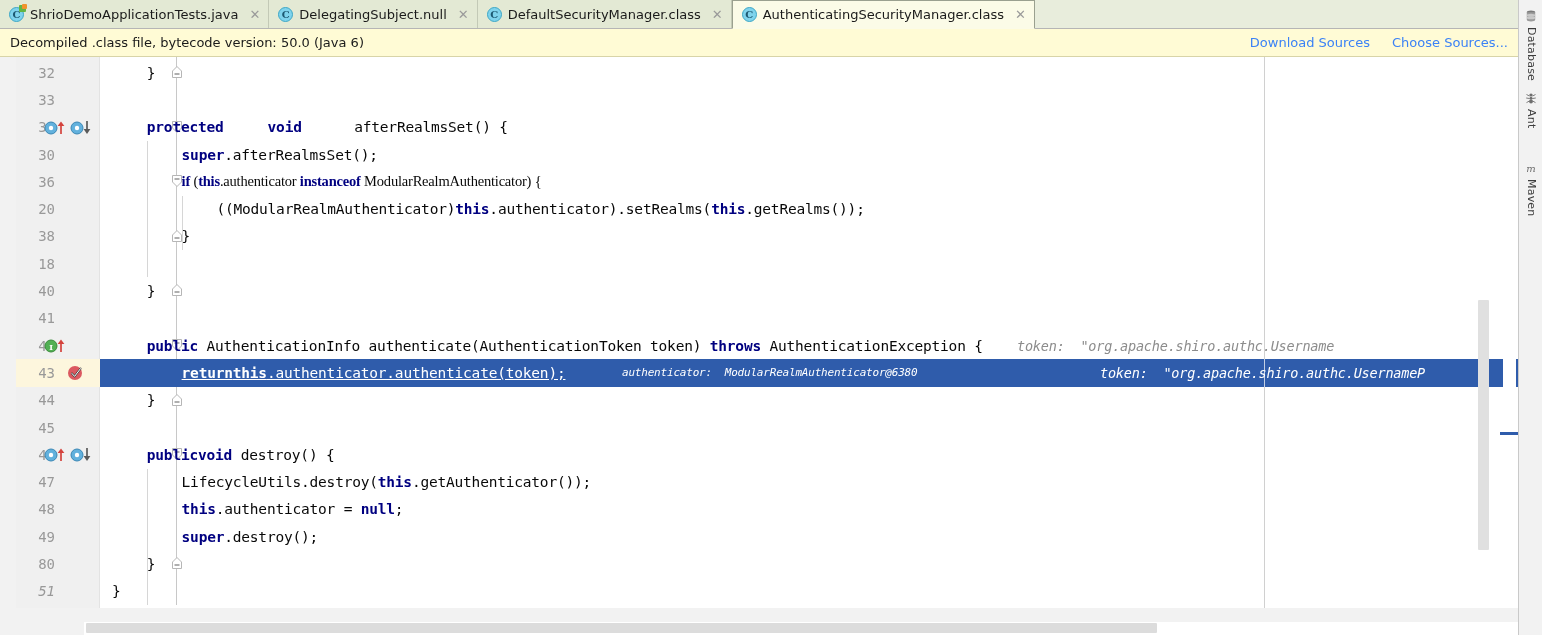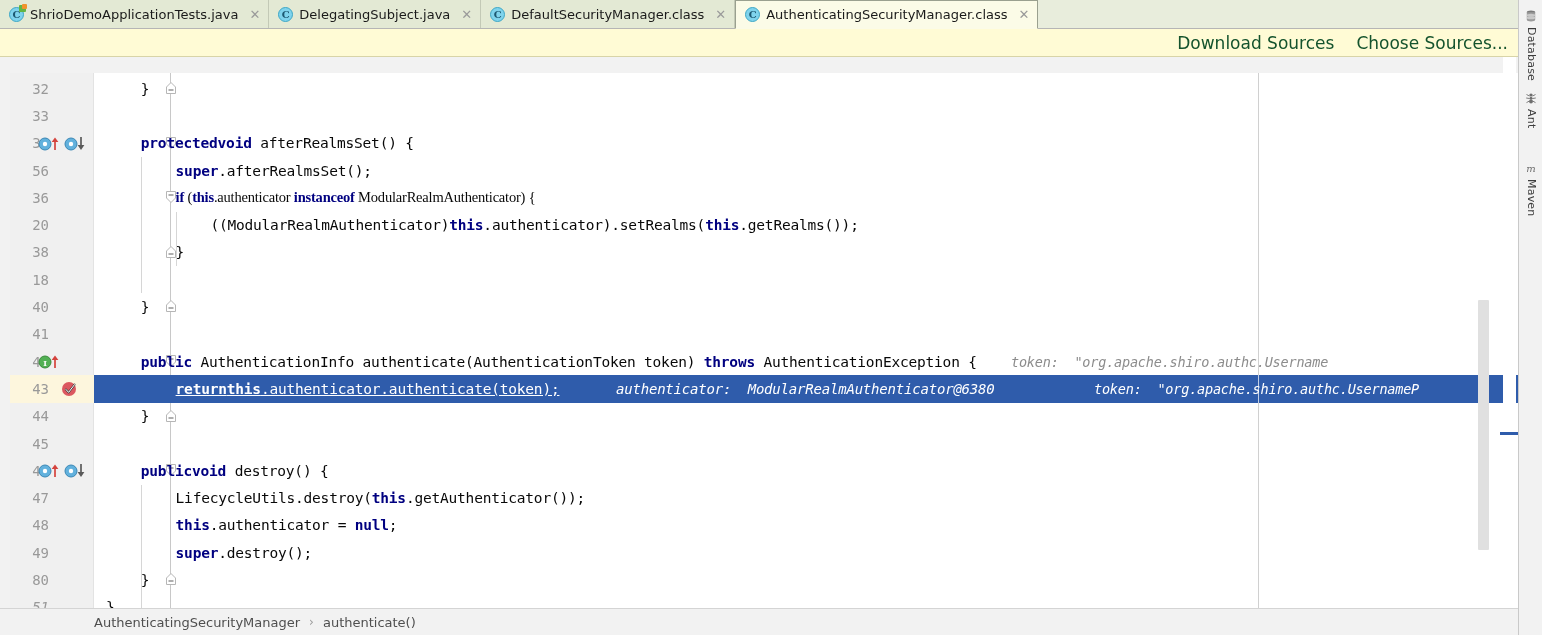--- a/index.html
+++ b/index.html
@@ -61,27 +61,27 @@
   .notifbar {
     position:absolute; left:0; top:29px; width:1518px; height:28px;
     background:#fffbd5;
     border-bottom:1px solid #d8d4a8;
     display:flex; align-items:center;
     padding-left:10px;
     font-size:13px; color:#1a1a1a;
   }
   .notif-links { position:absolute; right:10px; display:flex; gap:22px; }
   .notif-links a {
-    color:#14532d; text-decoration:none; font-size:17px; cursor:pointer;
+    color:#3b82f6; text-decoration:none; font-size:13px; cursor:pointer;
   }
 
   
   .editor {
-    position:absolute; left:10px; top:57px; width:1518px; height:551px;
-    background:#ffffff; overflow:hidden;margin-top:16px;
+    position:absolute; left:16px; top:57px; width:1518px; height:551px;
+    background:#ffffff; overflow:hidden;
   }
   .gutter {
     position:absolute; left:0; top:0; width:84px; height:551px;
     background:#f0f0f0;
     border-right:1px solid #e3e3e3;
   }
   .foldcol {
     position:absolute; left:84px; top:0; width:44px; height:551px;
     background:#ffffff;
   }
@@ -201,21 +201,21 @@
           <span class="badge orange"></span>
         </span>
         <span>ShrioDemoApplicationTests.java</span>
         <span class="tab-close">✕</span>
       </div>
       <div class="tab">
         <span class="tab-ico">
           <span class="disc"></span>
           <span class="letter">C</span>
         </span>
-        <span>DelegatingSubject.java</span>
+        <span>DelegatingSubject.null</span>
         <span class="tab-close">✕</span>
       </div>
       <div class="tab">
         <span class="tab-ico">
           <span class="disc"></span>
           <span class="letter">C</span>
         </span>
         <span>DefaultSecurityManager.class</span>
         <span class="tab-close">✕</span>
       </div>
@@ -223,32 +223,33 @@
         <span class="tab-ico">
           <span class="disc"></span>
           <span class="letter">C</span>
         </span>
         <span>AuthenticatingSecurityManager.class</span>
         <span class="tab-close">✕</span>
       </div>
     </div>
 
   <div class="notifbar">
+    <span>Decompiled .class file, bytecode version: 50.0 (Java 6)</span>
     <span class="notif-links">
       <a>Download Sources</a>
       <a>Choose Sources...</a>
     </span>
   </div>
 
   <div class="editor">
     <div class="gutter" id="gutter">
         <div class="lnum" style="top: 2px;">32</div>
         <div class="lnum" style="top: 29.3px;">33</div>
         <div class="lnum" style="top: 56.6px;">34</div>
-        <div class="lnum" style="top: 83.9px;">56</div>
+        <div class="lnum" style="top: 83.9px;">30</div>
         <div class="lnum" style="top: 111.2px;">36</div>
         <div class="lnum" style="top: 138.5px;">20</div>
         <div class="lnum" style="top: 165.8px;">38</div>
         <div class="lnum" style="top: 193.1px;">18</div>
         <div class="lnum" style="top: 220.4px;">40</div>
         <div class="lnum" style="top: 247.7px;">41</div>
         <div class="lnum" style="top: 275px;">42</div>
         <div class="gutter-hl" style="top: 302.3px;"></div>
         <div class="lnum" style="top: 302.3px;">43</div>
         <div class="lnum" style="top: 329.6px;">44</div>
@@ -364,57 +365,52 @@
             <path d="M4.5 9 H9.5" stroke="#7a7a7a" stroke-width="1.2"></path>
           </svg>
         </div>
       </div>
     <div class="codearea" id="codearea">
         <div class="margin-guide" style="left: 1164px;"></div>
         <div class="indent-guide" style="left: 46.8px; top: 83.9px; height: 136.5px;"></div>
         <div class="indent-guide" style="left: 46.8px; top: 411.5px; height: 136.5px;"></div>
         <div class="indent-guide" style="left: 81.6px; top: 138.5px; height: 54.6px;"></div>
         <div class="code" style="left: 46.8px; top: 2px;">}</div>
-        <div class="code" style="left: 46.8px; top: 56.6px;"><span class="kw">protected</span> <span class="kw">void</span> afterRealmsSet() {</div>
+        <div class="code" style="left: 46.8px; top: 56.6px; gap: 44px;"><span class="kw">protected</span> <span class="kw">void</span> afterRealmsSet() {</div>
         <div class="code" style="left: 81.6px; top: 83.9px;"><span class="kw">super</span>.afterRealmsSet();</div>
         <div class="code" style="left: 81.6px; top: 111.2px; font-family: Liberation Serif, serif;"><span class="kw">if</span> (<span class="kw">this</span>.authenticator <span class="kw">instanceof</span> ModularRealmAuthenticator) {</div>
         <div class="code" style="left: 116.4px; top: 138.5px;">((ModularRealmAuthenticator)<span class="kw">this</span>.authenticator).setRealms(<span class="kw">this</span>.getRealms());</div>
         <div class="code" style="left: 81.6px; top: 165.8px;">}</div>
         <div class="code" style="left: 46.8px; top: 220.4px;">}</div>
         <div class="code" style="left: 46.8px; top: 275px;"><span class="kw">public</span> AuthenticationInfo authenticate(AuthenticationToken token) <span class="kw">throws</span> AuthenticationException {</div>
         <div style="position: absolute; left: 0px; right: 0px; height: 27.3px; top: 302.3px; background: rgb(47, 92, 171);"></div>
         <div style="position: absolute; left: 1164px; width: 1px; top: 302.3px; height: 27.3px; background: rgb(195, 207, 228);"></div>
         <div class="sel-code" style="left: 81.6px; top: 302.3px; text-decoration: underline;"><span class="kw">return</span> <span class="kw">this</span>.authenticator.authenticate(token);</div>
         <div class="code" style="left: 46.8px; top: 329.6px;">}</div>
         <div class="code" style="left: 46.8px; top: 384.2px;"><span class="kw">public</span> <span class="kw">void</span> destroy() {</div>
         <div class="code" style="left: 81.6px; top: 411.5px;">LifecycleUtils.destroy(<span class="kw">this</span>.getAuthenticator());</div>
         <div class="code" style="left: 81.6px; top: 438.8px;"><span class="kw">this</span>.authenticator = <span class="kw">null</span>;</div>
         <div class="code" style="left: 81.6px; top: 466.1px;"><span class="kw">super</span>.destroy();</div>
         <div class="code" style="left: 46.8px; top: 493.4px;">}</div>
         <div class="code" style="left: 12px; top: 520.7px;">}</div>
         <div class="code hint" style="left: 917px; top: 275px; font-size: 13.5px;">token:  "org.apache.shiro.authc.Username</div>
-        <div class="sel-code hint-sel" style="left: 522px; top: 302.3px; font-size: 14px;">authenticator:  ModularRealmAuthenticator@6380</div>
+        <div class="sel-code hint-sel" style="left: 522px; top: 302.3px; font-size: 11px;">authenticator:  ModularRealmAuthenticator@6380</div>
         <div class="sel-code hint-sel" style="left: 1000px; top: 302.3px; font-size: 13.5px;">token:  "org.apache.shiro.authc.UsernameP</div>
       </div>
   </div>
 
   <div class="vscroll-track">
     <div class="vscroll-thumb" style="top:243px;height:250px;"></div>
   </div>
   <div class="vmarker" style="top:432px;"></div>
 
   <div class="hscroll-track">
     <div class="hscroll-thumb" style="left:2px;width:1071px;"></div>
   </div>
 
-  <div class="breadcrumb">
-    <span>AuthenticatingSecurityManager</span>
-    <span class="crumb-sep">›</span>
-    <span>authenticate()</span>
-  </div>
 
   <div class="toolstrip" id="toolstrip">
       <div class="tw-btn" style="top: 6px;">
         <span class="tw-icon">
           <svg width="12" height="12" viewBox="0 0 12 12">
             <ellipse cx="6" cy="2.3" rx="4.2" ry="1.7" fill="#7a7a7a"></ellipse>
             <path d="M1.8 2.3 V9.7 C1.8 10.6 3.7 11.4 6 11.4 C8.3 11.4 10.2 10.6 10.2 9.7 V2.3" fill="#9a9a9a"></path>
             <ellipse cx="6" cy="5.2" rx="4.2" ry="1.5" fill="#c9c9c9"></ellipse>
             <ellipse cx="6" cy="7.8" rx="4.2" ry="1.5" fill="#c9c9c9"></ellipse>
           </svg>

